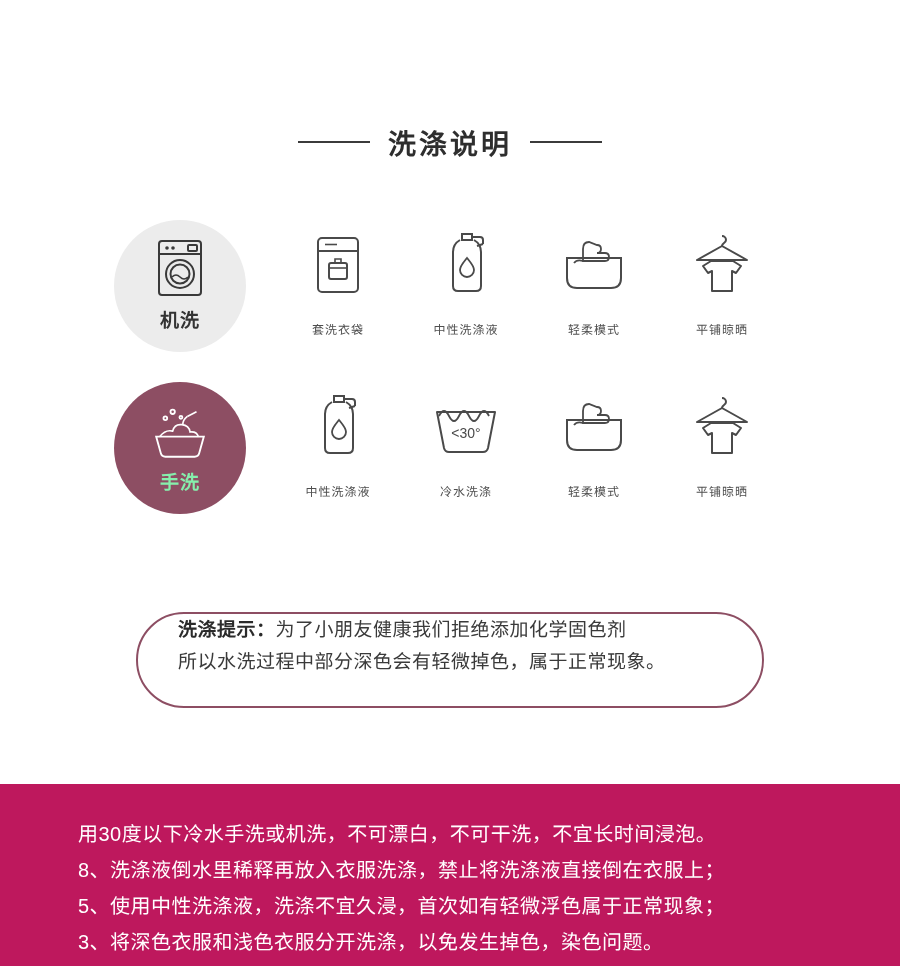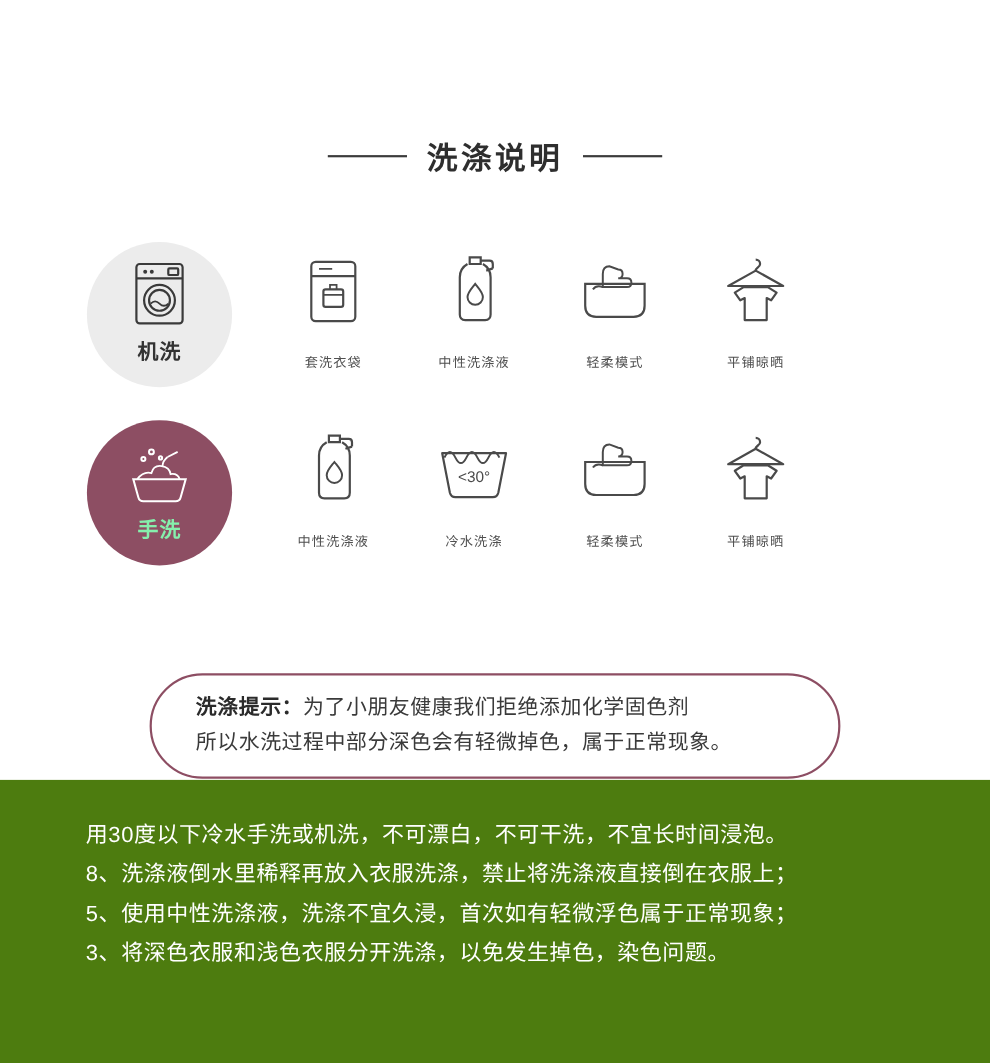--- a/index.html
+++ b/index.html
@@ -38,20 +38,21 @@
     font-size: 28px;
     font-weight: bold;
     letter-spacing: 3px;
     color: #2e2e2e;
   }
 
   
   .rows {
     margin-top: 58px;
     padding-left: 79px;
+    margin-left: 35px;
   }
   .icon-row {
     display: flex;
     align-items: flex-start;
   }
   .icon-row + .icon-row {
     margin-top: 30px;
   }
 
   .badge {
@@ -111,43 +112,43 @@
   .tip-box {
     position: absolute;
     left: 136px;
     top: 612px;
     width: 628px;
     height: 96px;
     border: 2px solid #8d4e63;
     border-radius: 48px;
     display: flex;
     flex-direction: column;
-    justify-content: center;
+    justify-content: flex-start;
     padding: 0 40px;
     box-sizing: border-box;
   }
   .tip-line {
     font-size: 19px;
     line-height: 32px;
     color: #3a3a3a;
     letter-spacing: 0.5px;
   }
   .tip-strong {
     font-weight: bold;
     color: #2b2b2b;
   }
 
   
   .footer {
     position: absolute;
     left: 0;
     bottom: 0;
     width: 900px;
-    height: 257px;
-    background: #4d7c0f;
+    height: 182px;
+    background: #be185d;
     color: #ffffff;
     box-sizing: border-box;
     padding: 32px 60px 0 78px;
   }
   .footer-line {
     font-size: 20px;
     line-height: 36px;
     letter-spacing: 0.5px;
   }
 

